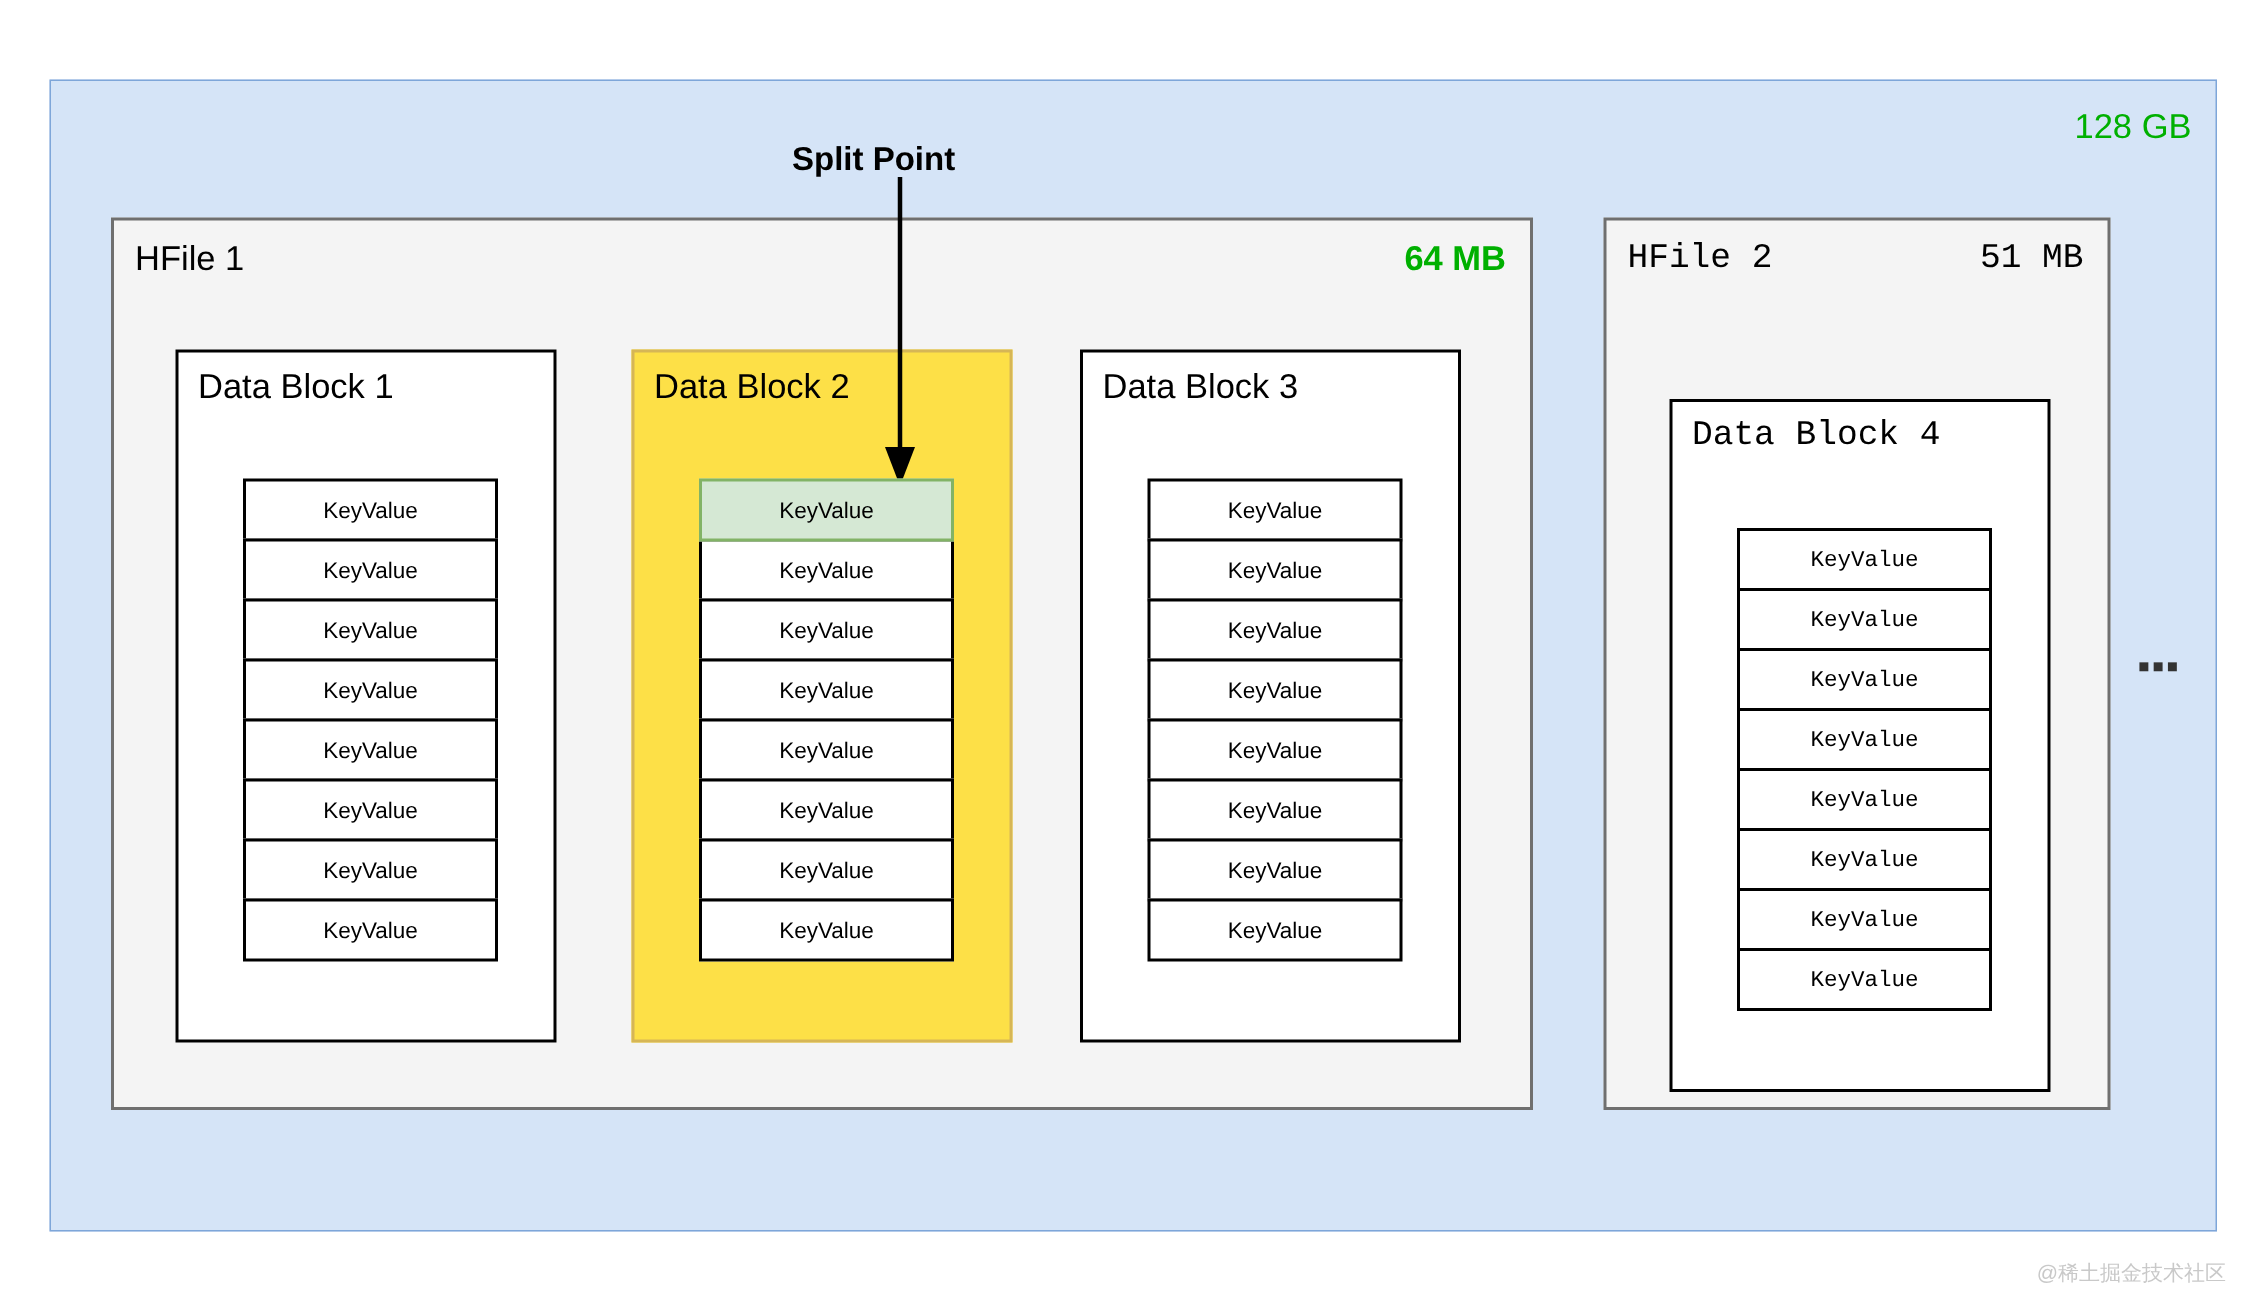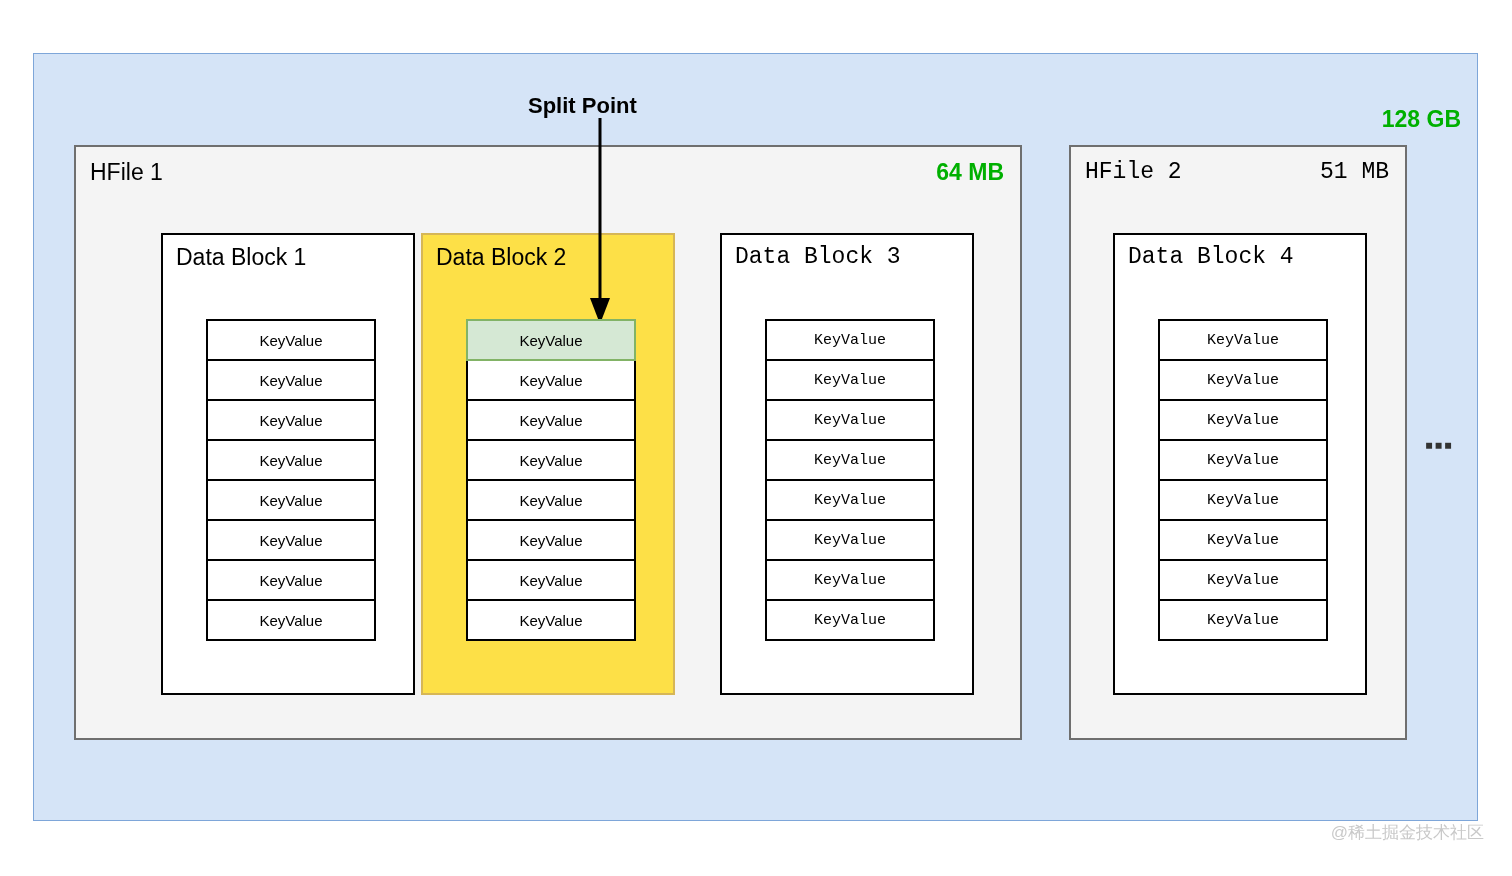--- a/index.html
+++ b/index.html
@@ -32,24 +32,23 @@
     top: 17px;
     font-size: 23px;
     color: #000000;
     white-space: nowrap;
   }
   .store-size {
     position: absolute;
     right: 16px;
     top: 17px;
     font-size: 23px;
-    font-weight: bold;
+    font-weight: normal;
     color: #00b000;
     white-space: nowrap;
-    margin-top: 35px;
   }
 
   
   .hfile-box {
     position: absolute;
     background: #f4f4f4;
     border: 2px solid #6f6f6f;
     box-sizing: border-box;
   }
   .hfile-1 { left: 73px;  top: 144px; width: 948px;  height: 595px; }
@@ -82,22 +81,22 @@
     background: #ffffff;
     border: 2px solid #000000;
     box-sizing: border-box;
   }
   .datablock.highlight {
     background: #fde047;
     border: 2px solid #d6b656;
   }
   .db-1 { left: 116px; }
   .db-2 { left: 420px; }
-  .db-3 { left: 719px; font-family: Liberation Mono, monospace; }
-  .db-4 { left: 1110px; }
+  .db-3 { left: 719px; }
+  .db-4 { left: 1110px; margin-top: 33px; }
 
   .db-title {
     position: absolute;
     left: 13px;
     top: 9px;
     font-size: 23px;
     color: #000000;
     white-space: nowrap;
   }
 
@@ -154,38 +153,38 @@
     top: 430px;
     font-size: 24px;
     color: #333333;
     letter-spacing: 1px;
   }
 
   
   .watermark {
     position: absolute;
     right: 28px;
-    bottom: 32px;
-    font-size: 17px;
+    bottom: 18px;
+    font-size: 14px;
     color: #c9c9c9;
     white-space: nowrap;
   }
 </style>
 </head>
 <body>
 
 <div class="store-box">
 
   <span class="store-size">128 GB</span>
 
   <div class="hfile-box hfile-1" style="left:40px; top:91px;">
     <span class="hfile-title">HFile 1</span>
     <span class="hfile-size green">64 MB</span>
 
-    <div class="datablock db-1" style="left:41px; top:86px;margin-left:44px;">
+    <div class="datablock db-1" style="left:41px; top:86px;">
       <span class="db-title">Data Block 1</span>
       <div class="kv-stack">
         <div class="kv-cell">KeyValue</div>
         <div class="kv-cell">KeyValue</div>
         <div class="kv-cell">KeyValue</div>
         <div class="kv-cell">KeyValue</div>
         <div class="kv-cell">KeyValue</div>
         <div class="kv-cell">KeyValue</div>
         <div class="kv-cell">KeyValue</div>
         <div class="kv-cell">KeyValue</div>

